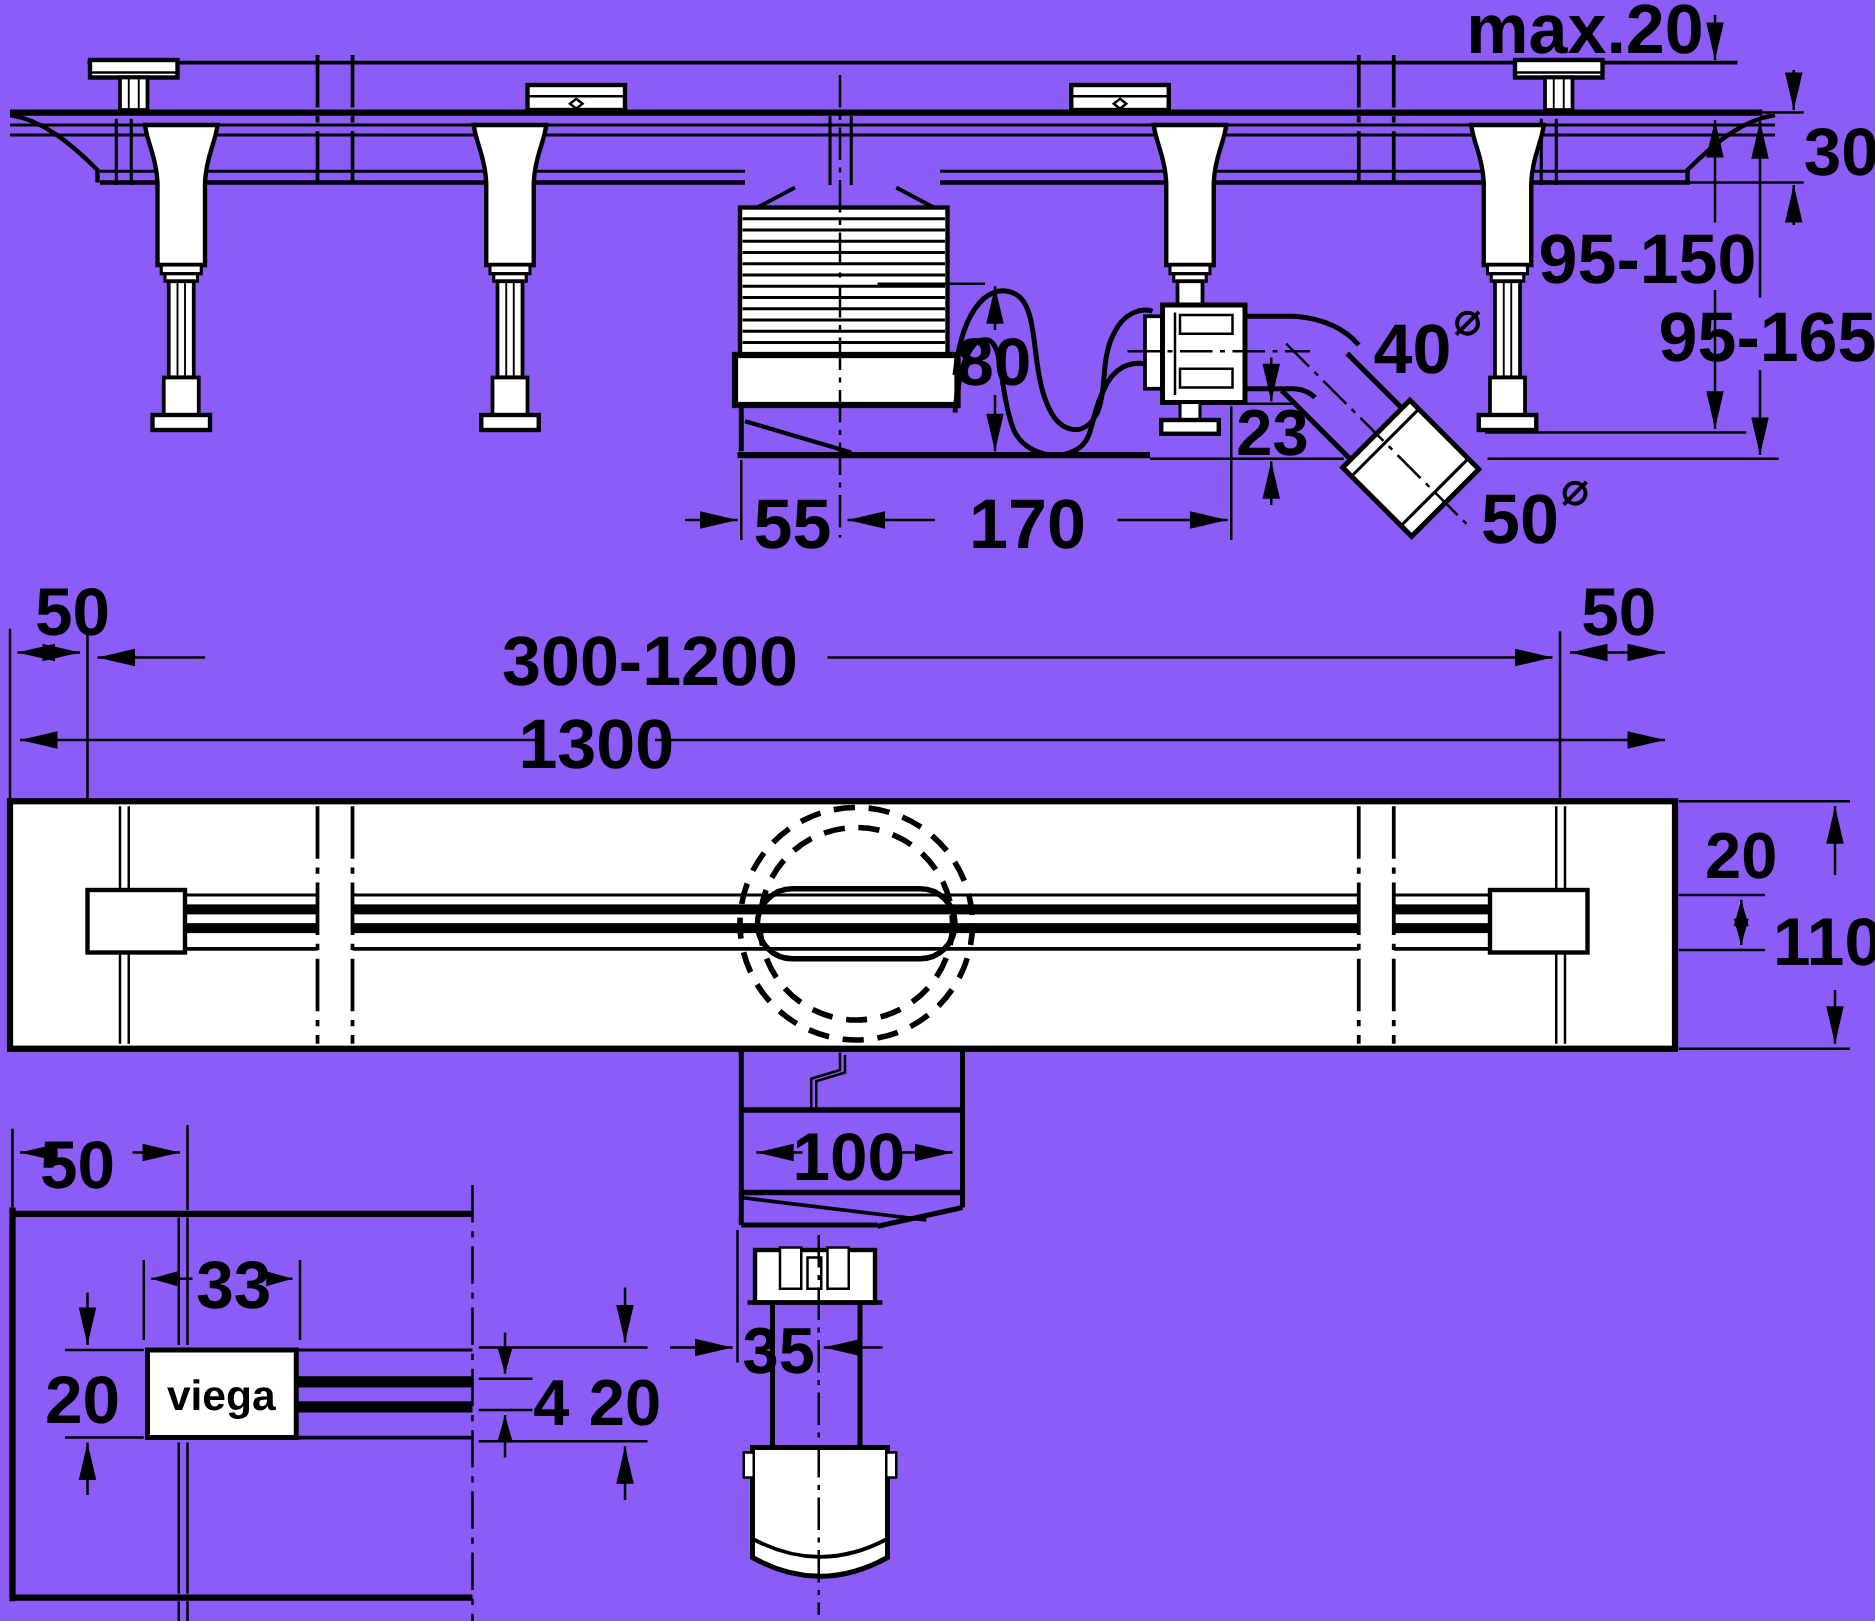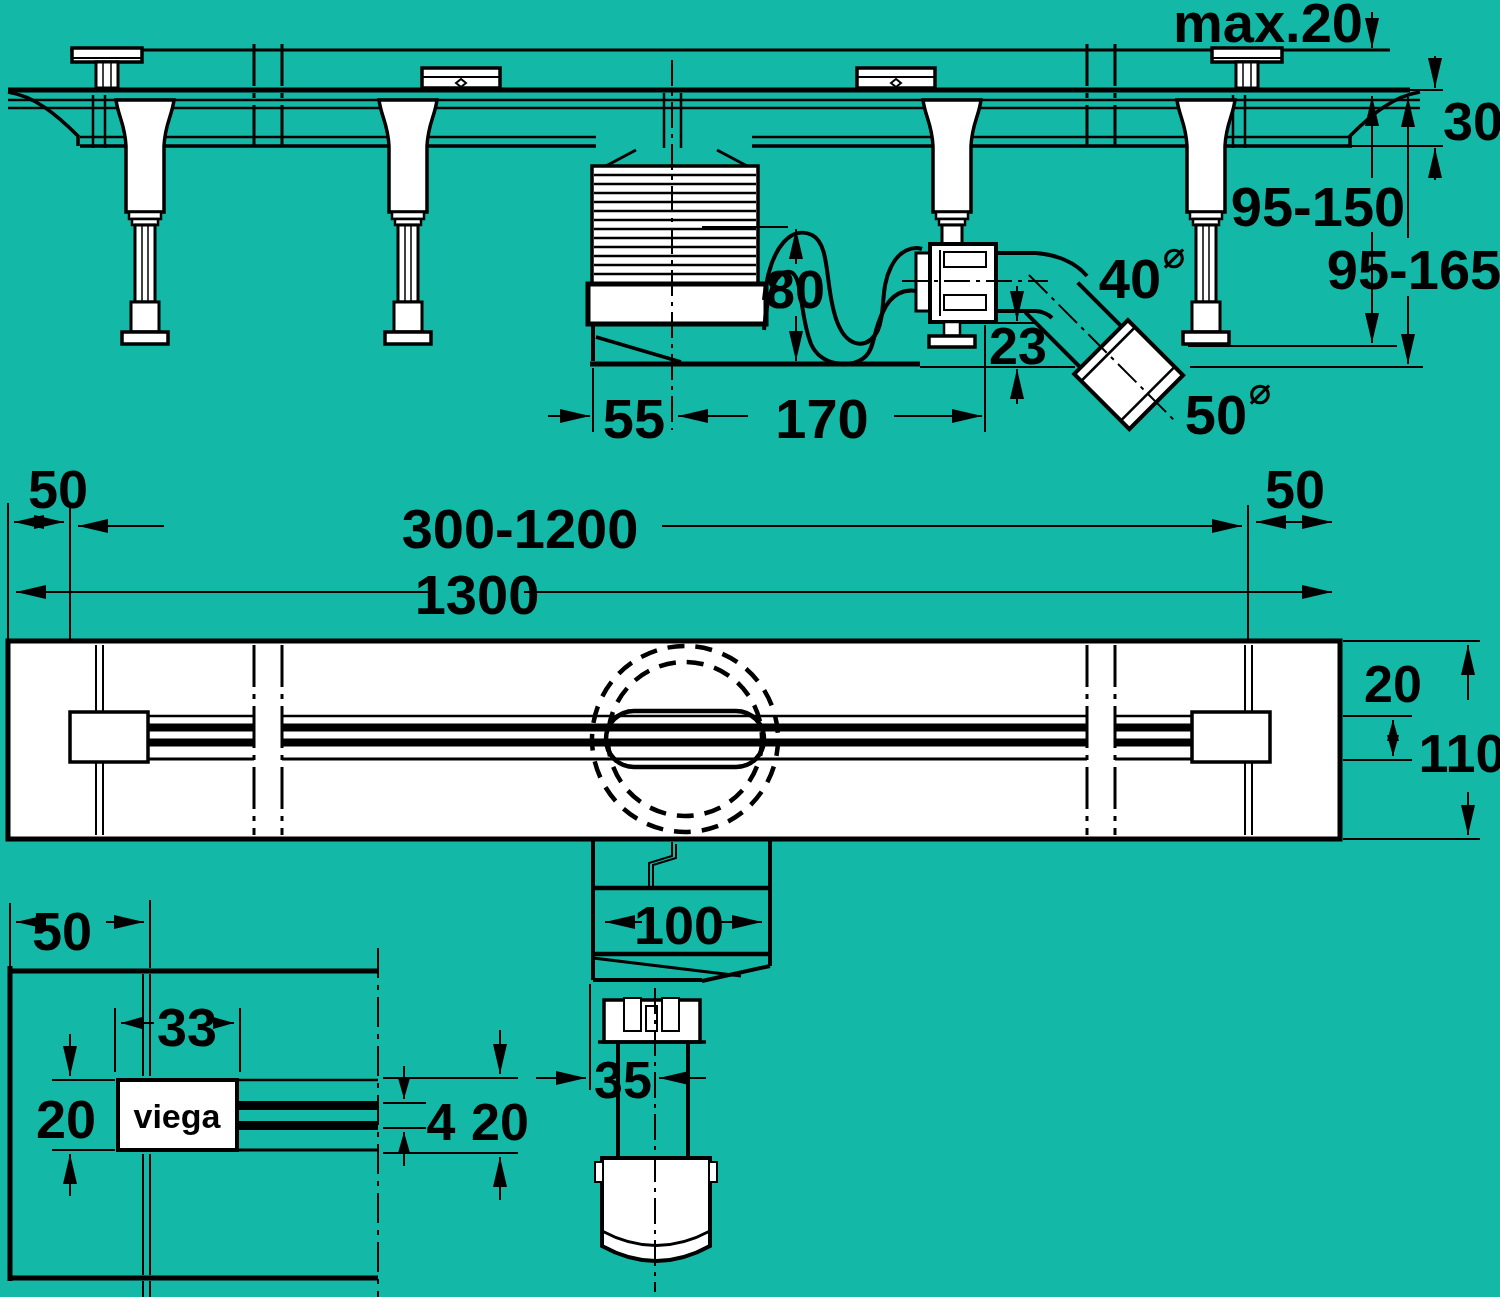--- a/index.html
+++ b/index.html
@@ -1,16 +1,16 @@
 <!DOCTYPE html>
 <html><head>
 <meta charset="utf-8">
 <style>
   html,body{margin:0;padding:0;background:#fff;}
-  .stage{width:1500px;height:1297px;position:relative;background:#14b8a6;}
+  .stage{width:1500px;height:1297px;position:relative;background:#8b5cf6;}
   svg{display:block;}
   path,line,rect,circle,polyline{stroke:#000;fill:none;stroke-linecap:butt;stroke-linejoin:miter;}
   .w{fill:#fff;}
   .blk{fill:#000;stroke:none;}
   .s2{stroke-width:2;}
   .s25{stroke-width:2.5;}
   .s3{stroke-width:3;}
   .s35{stroke-width:3.5;}
   .s4{stroke-width:4;}
   .s45{stroke-width:4.5;}

